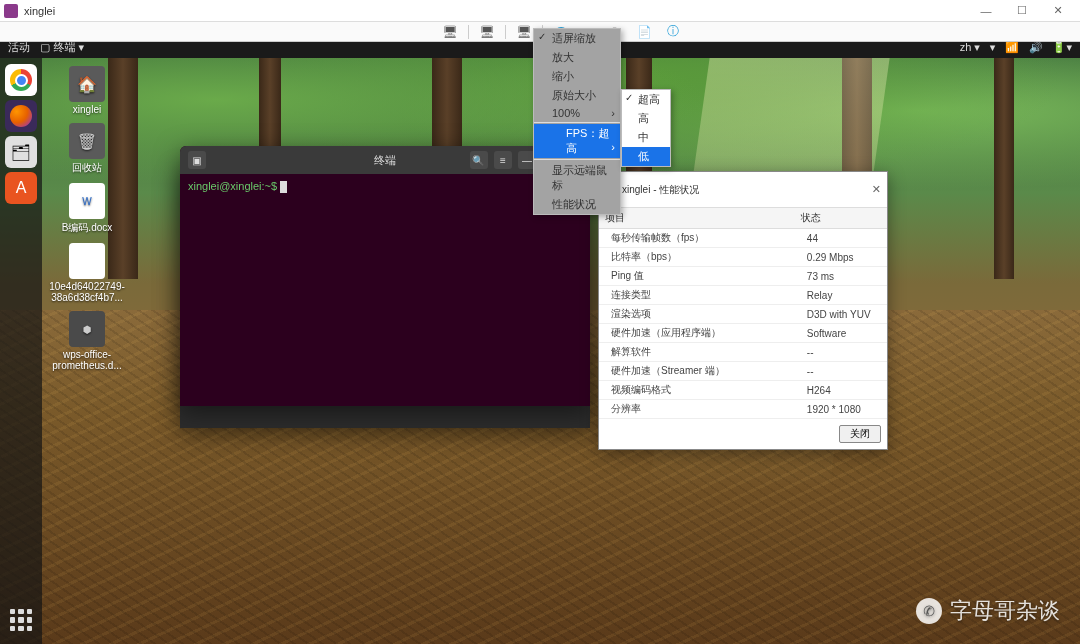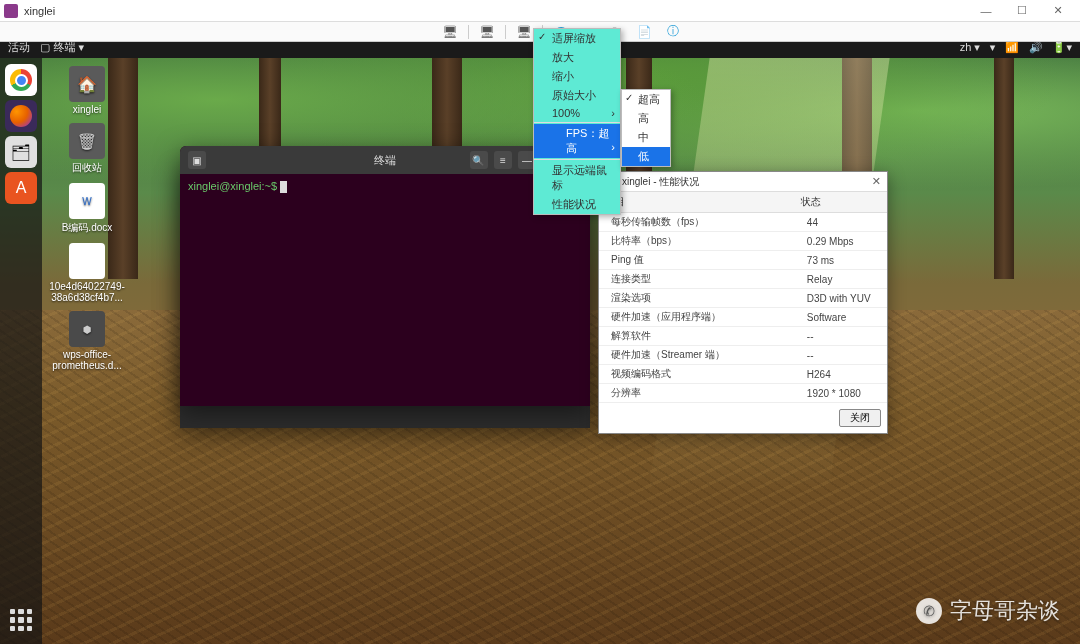--- a/index.html
+++ b/index.html
@@ -58,36 +58,36 @@
 .term-titlebar .ticons-left { display: flex; gap: 6px; margin-left: 8px;}
 .term-titlebar .ticons-left span{ width:18px; height:18px; border-radius:3px; background:#4a4a4a; display:flex; align-items:center; justify-content:center; font-size:10px;}
 .term-titlebar .ticons-right { margin-left: auto; display: flex; gap: 6px; align-items: center; margin-right: 6px; }
 .term-titlebar .ticons-right span { width: 18px; height: 18px; border-radius: 3px; background: #4a4a4a; display: flex; align-items: center; justify-content: center; font-size: 10px; }
 .term-titlebar .tclose { width: 18px; height: 18px; border-radius: 50%; background: #e95420; color:#fff; display: flex; align-items: center; justify-content: center; font-size: 9px; }
 .term-body { padding: 6px 8px; color: #ddd; font-family: monospace; font-size: 11px; }
 .term-body .prompt { color: #6ac96a; }
 .term-body .cursor { display:inline-block; width:7px; height:12px; background:#ddd; vertical-align: middle; }
 
 
-.dropdown { position: absolute; top: 0; left: 533px; width: 88px; background: #5eead4; border: 1px solid #bbb; box-shadow: 2px 2px 6px rgba(0,0,0,0.3); font-size: 11px; }
+.dropdown { position: absolute; top: 0; left: 533px; width: 88px; background: #a3a3a3; border: 1px solid #bbb; box-shadow: 2px 2px 6px rgba(0,0,0,0.3); font-size: 11px; }
 .dropdown .item { padding: 2px 6px 2px 18px; position: relative; color: #333;}
 .dropdown .item.sel { background: #1a73e8; color: #fff; }
 .dropdown .item.check::before { content: '✓'; position: absolute; left: 4px; font-size: 10px; }
 .dropdown .item.sel.fps { background:#1a73e8; color:#fff;padding-left:32px;}
 .dropdown .item.arrow::after { content: '›'; position: absolute; right: 5px; }
 .dropdown .sep { height: 1px; background: #ddd; margin: 1px 0; }
 
 .submenu { position: absolute; top: 53px; left: 621px; width: 50px; background: #fff; border: 1px solid #bbb; box-shadow: 2px 2px 6px rgba(0,0,0,0.3); font-size: 11px; }
 .submenu .item { padding: 2px 6px 2px 16px; position: relative; color:#333;}
 .submenu .item.check::before { content: '✓'; position: absolute; left: 3px; font-size: 10px; }
 .submenu .item.sel { background: #1a73e8; color: #fff; }
 
 
 .perf { position: absolute; left: 598px; top: 135px; width: 290px; background: #fff; border: 1px solid #888; box-shadow: 0 4px 16px rgba(0,0,0,0.4); font-size: 11px; }
-.perf-titlebar { height: 20px; background: #fff; border-bottom: 1px solid #ddd; display: flex; align-items: center; padding: 0 6px; }
+.perf-titlebar { height: 36px; background: #fff; border-bottom: 1px solid #ddd; display: flex; align-items: center; padding: 0 6px; }
 .perf-titlebar .picon { width: 12px; height: 12px; background: #8b3a8b; border-radius: 2px; margin-right: 5px; }
 .perf-titlebar .ptitle { font-size: 10px; color: #333; flex: 1; }
 .perf-titlebar .pclose { font-size: 11px; color: #666; }
 .perf table { width: 100%; border-collapse: collapse; font-size: 10px; }
 .perf th { text-align: left; padding: 3px 6px; background: #f5f5f5; border-bottom: 1px solid #ddd; color:#333; font-weight:normal;}
 .perf td { padding: 2px 12px; border-bottom: 1px solid #eee; color: #444; }
 .perf td:first-child { width: 68%; }
 .perf .footer { padding: 6px; text-align: right; }
 .perf .footer button { font-size: 10px; padding: 1px 10px; border: 1px solid #888; background: #f0f0f0; border-radius: 2px; }
 

